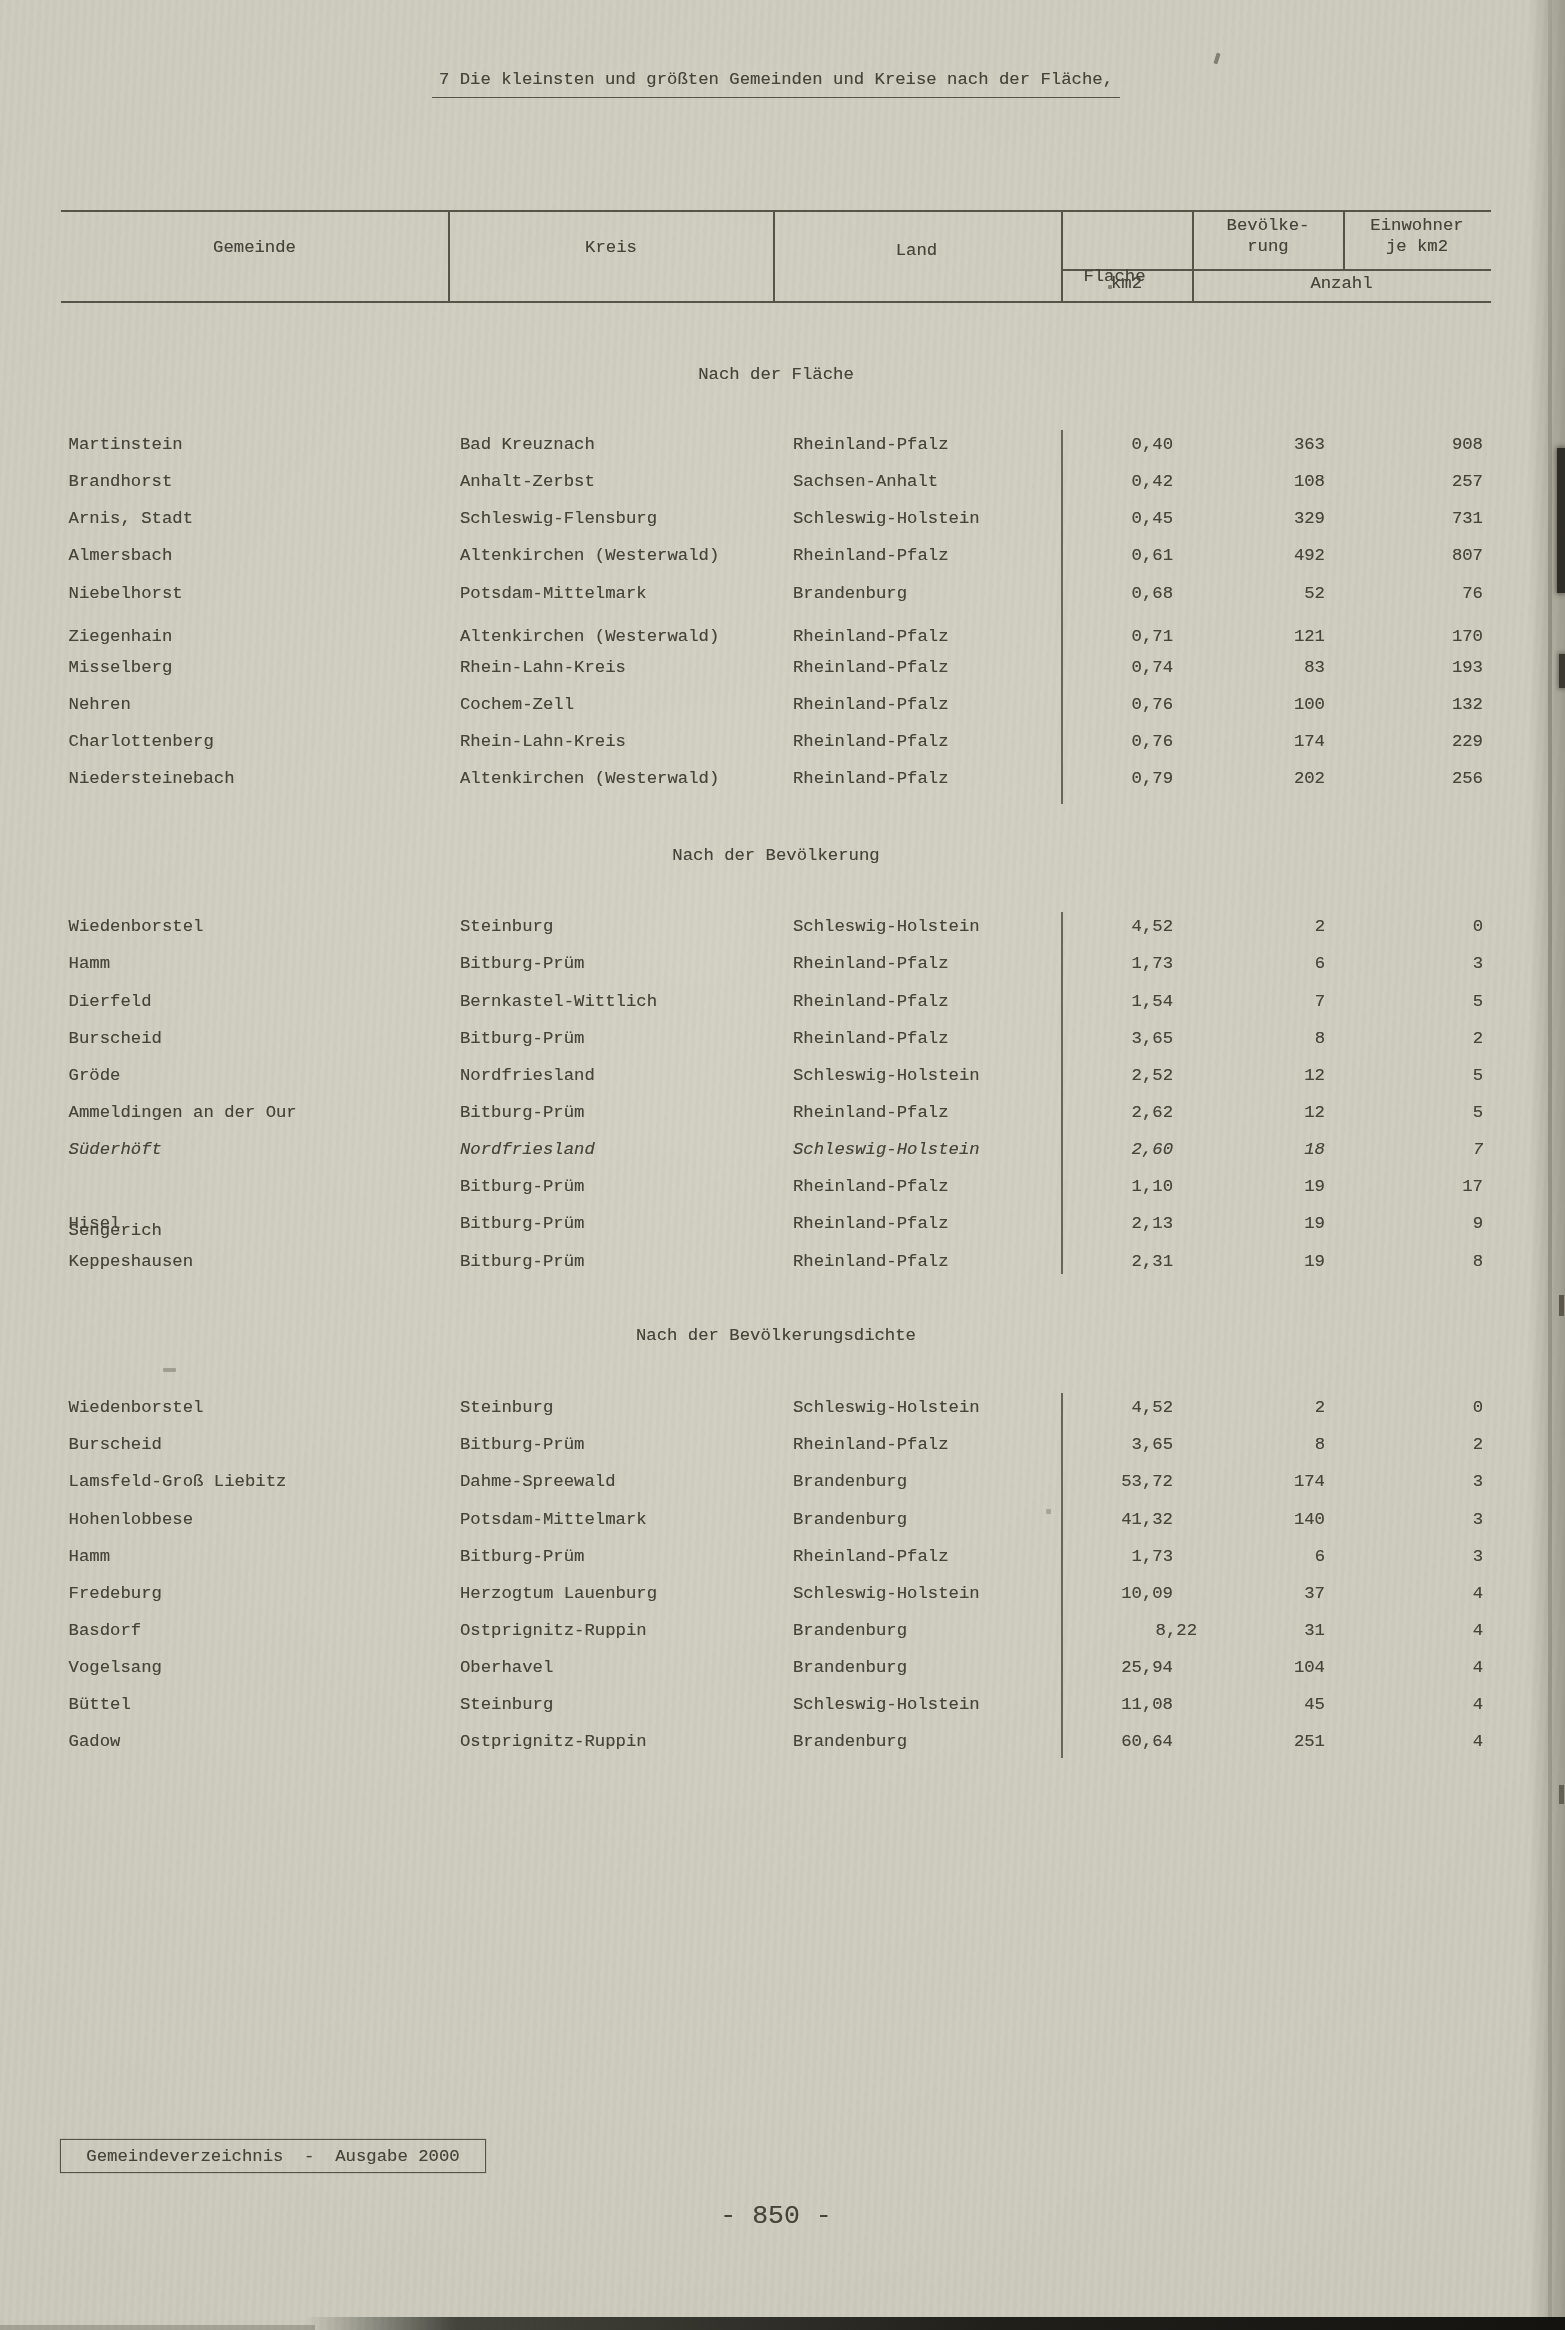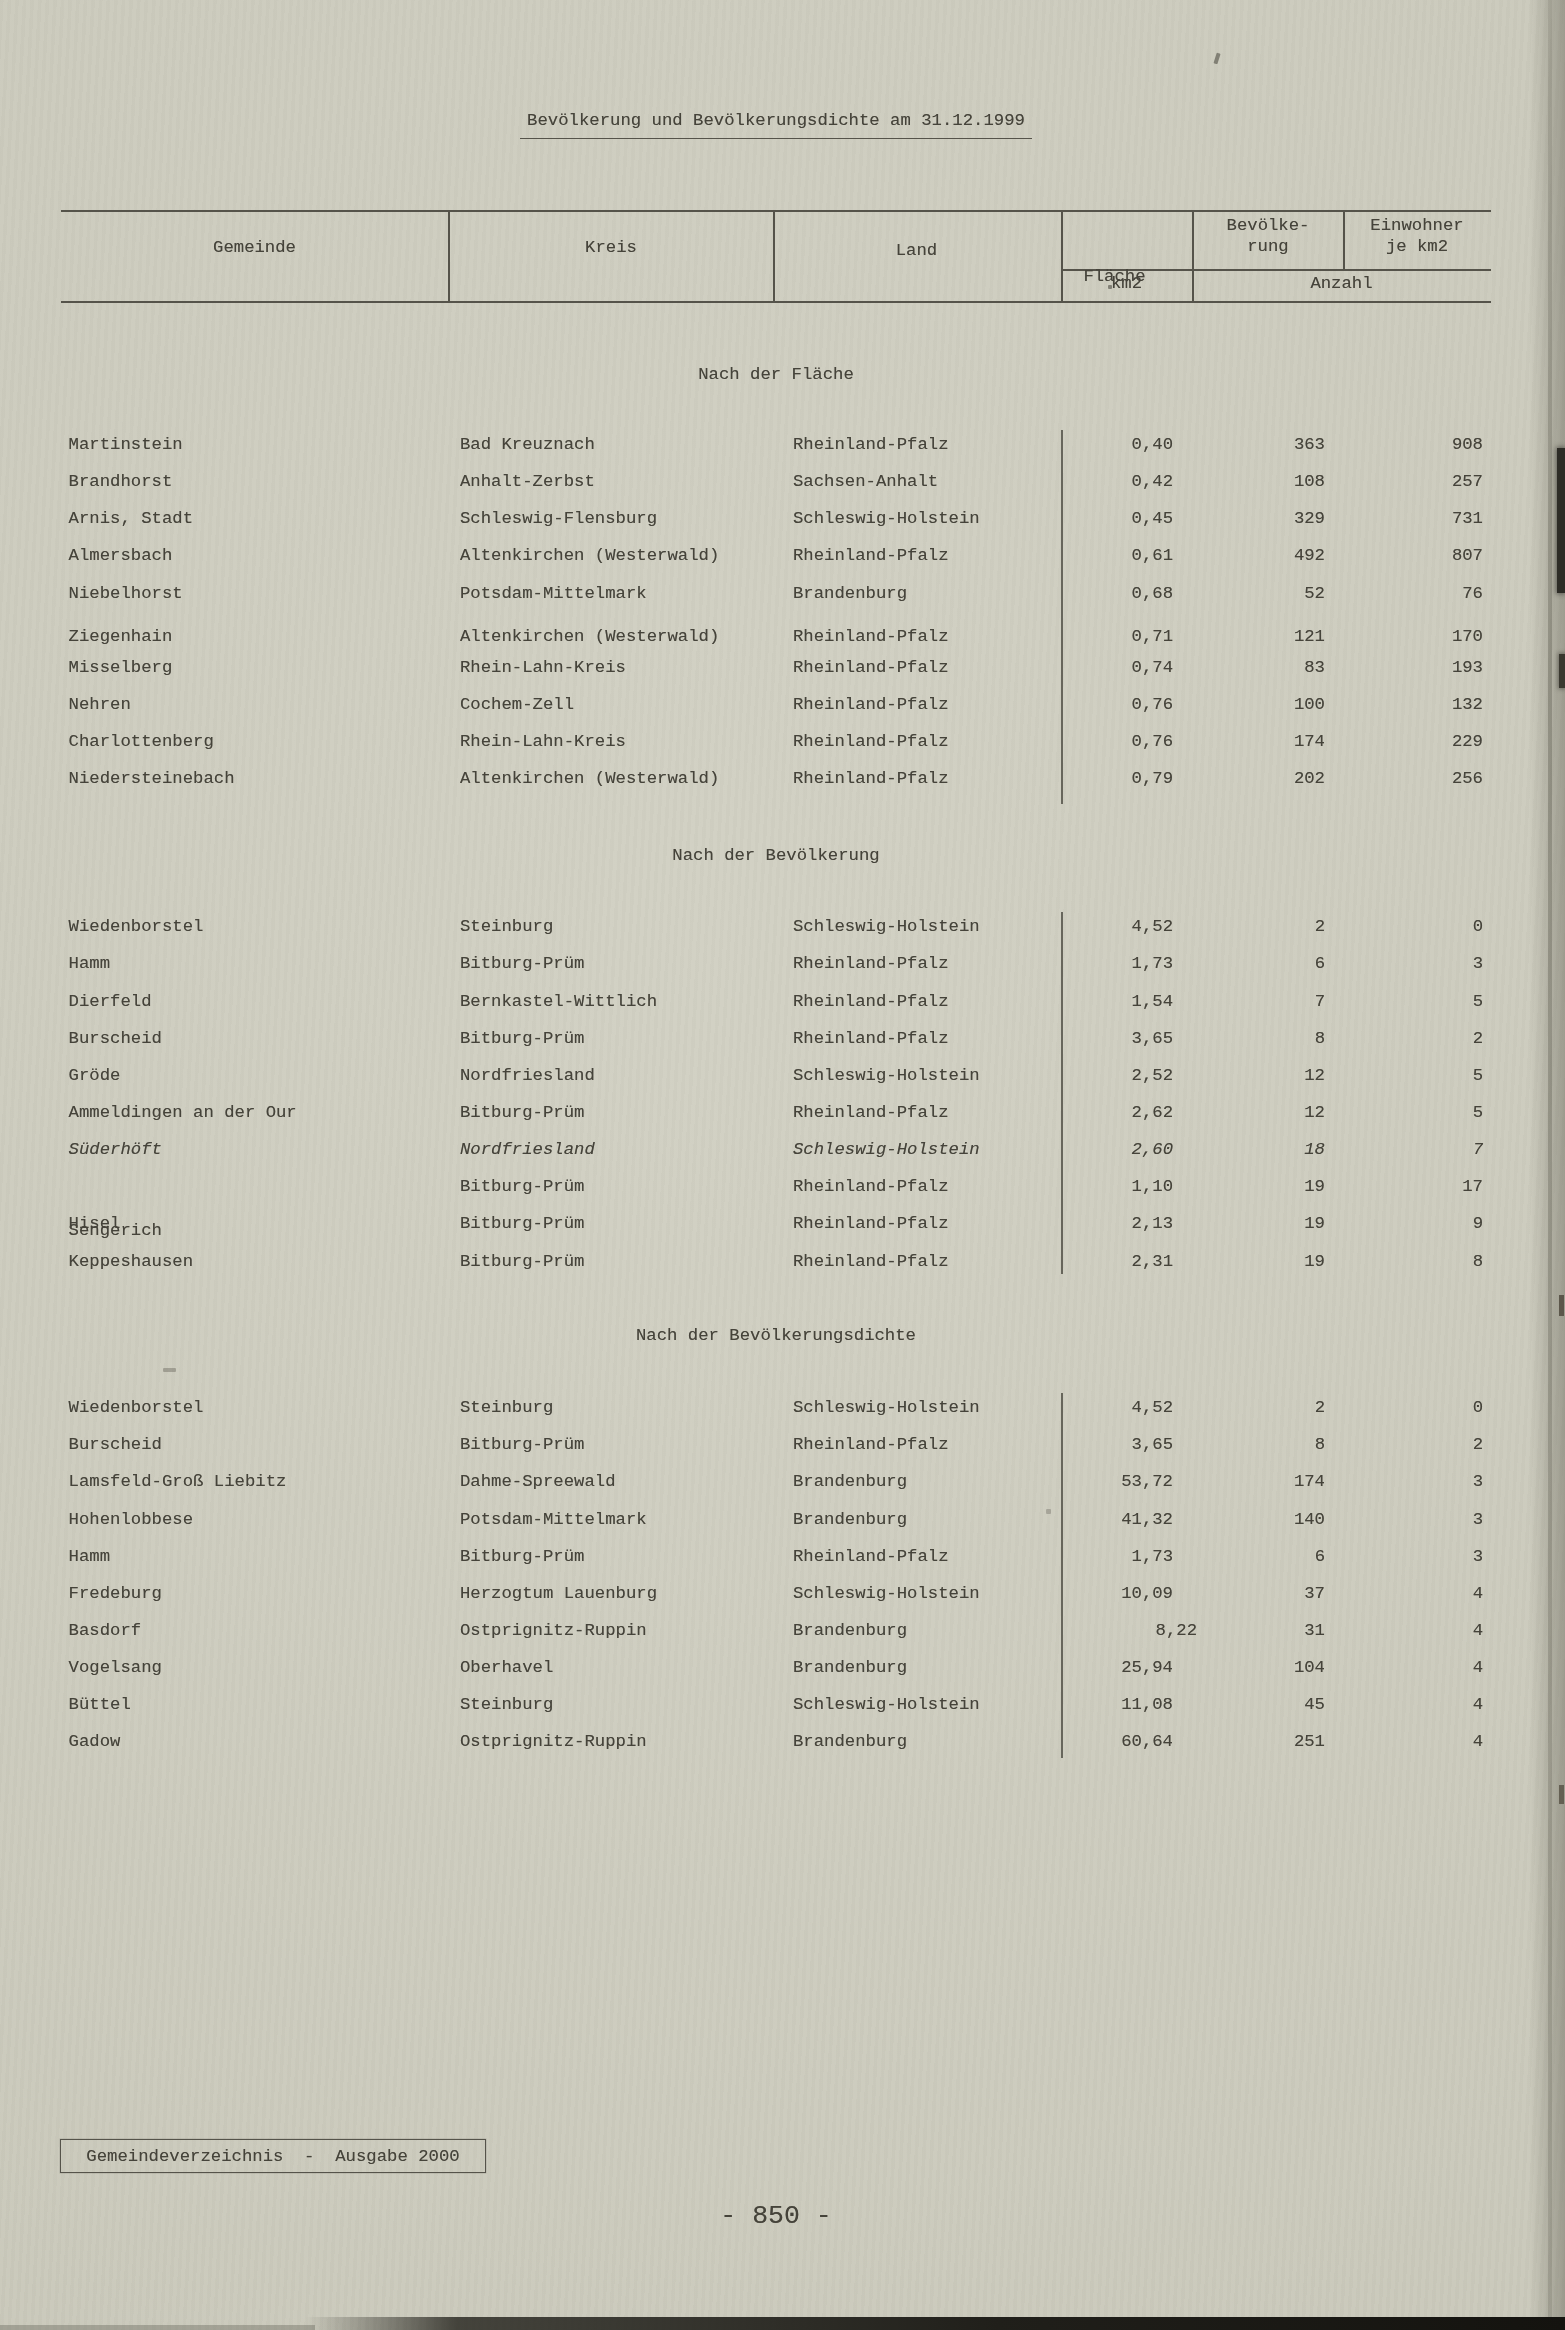--- a/index.html
+++ b/index.html
@@ -52,22 +52,22 @@
   .bottom-band{position:absolute;left:305px;right:0;bottom:0;height:13.2px;
     background:linear-gradient(to right, rgba(35,34,28,0), rgba(35,34,28,0.8) 12%, #201f1a 55%, #14130f);}
   .bottom-left-strip{position:absolute;left:0;bottom:0;width:315px;height:5.1px;background:rgba(90,88,76,0.35);}
   .speck{position:absolute;background:rgba(69,67,58,0.55);border-radius:1px;}
 </style>
 </head>
 <body>
 
 <div class="page">
 
-  <div class="abs heading-wrap" style="top:111px;">
-    <span class="uline txt">Bevölkerung und Bevölkerungsdichte am 31.12.1999</span>
+  <div class="abs heading-wrap" style="top:70px;">
+    <span class="uline txt">7 Die kleinsten und größten Gemeinden und Kreise nach der Fläche,</span>
   </div>
 
   <div>
     <div class="hline" style="left:61px;top:210px;width:1430px;height:1.5px;"></div>
     <div class="hline" style="left:61px;top:301px;width:1430px;height:2px;"></div>
     <div class="hline" style="left:1061px;top:269px;width:430px;height:1.5px;"></div>
 
     <div class="vline" style="left:448px;top:210px;height:93px;"></div>
     <div class="vline" style="left:773px;top:210px;height:93px;"></div>
     <div class="vline" style="left:1061px;top:210px;height:93px;"></div>

